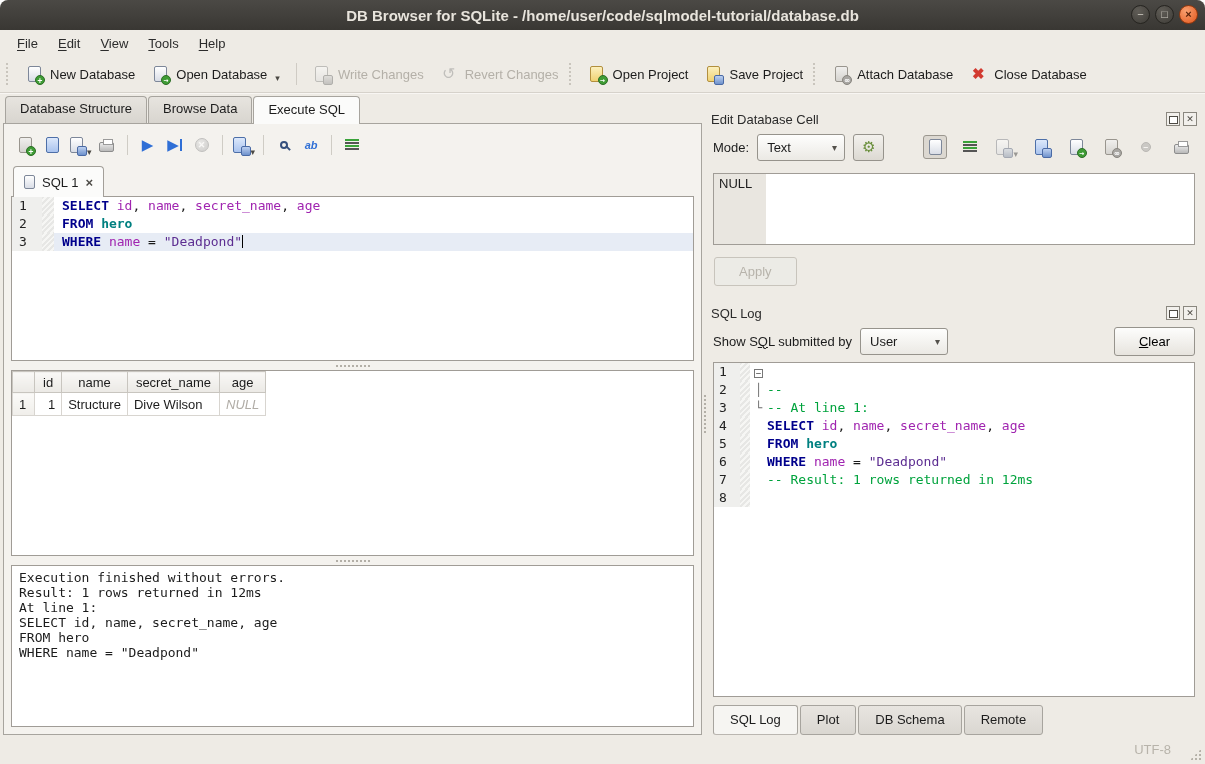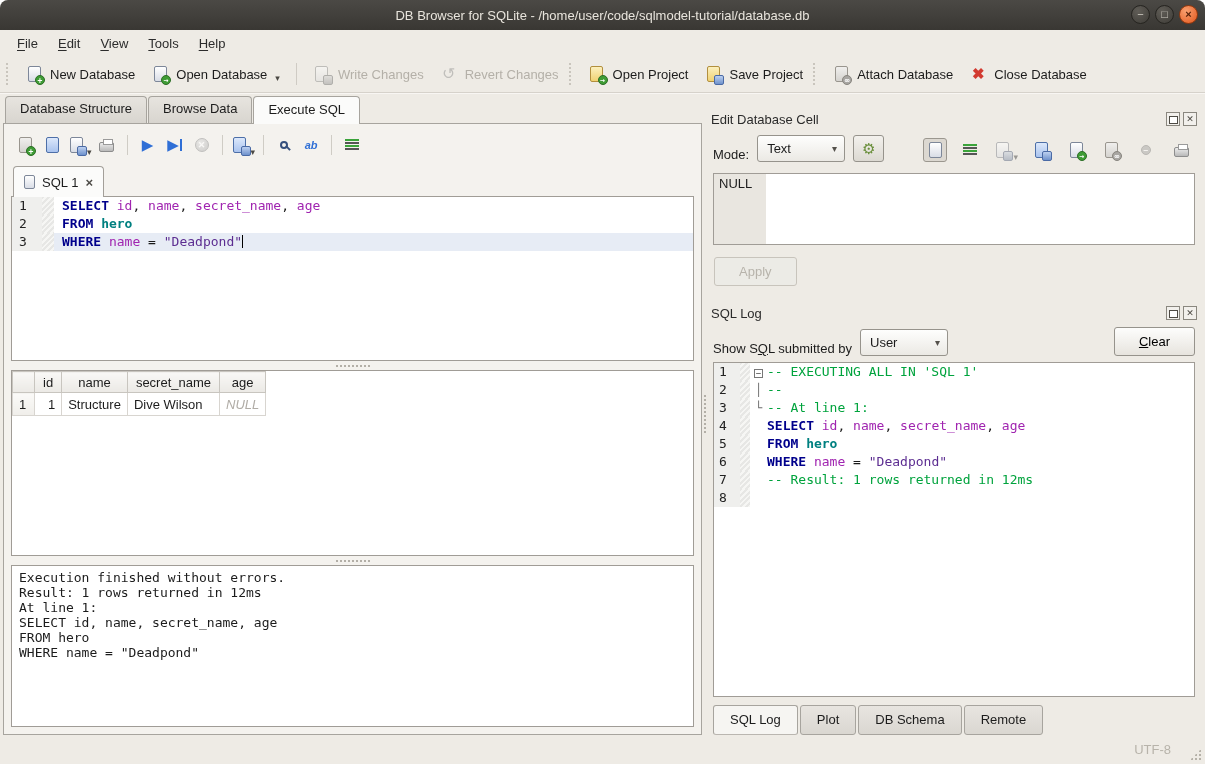--- a/index.html
+++ b/index.html
@@ -2,21 +2,21 @@
 <html style="--c-kw: #00008c; --c-id: #a024b0; --c-tbl: #008080; --c-str: #5c2d91; --c-com: #00a33d; --c-titlebar: #3e3c38; --c-close_button: #e2571c; --c-accent_blue: #2f6fd6;"><head>
 <meta charset="utf-8">
 <style>
   html,body{margin:0;padding:0;background:#fff;}
   *{box-sizing:border-box;}
   .window{width:1205px;height:764px;display:flex;flex-direction:column;overflow:hidden;
     background:#eeebe5;font-family:"Liberation Sans",sans-serif;font-size:13px;color:#1c1c1c;
     border-radius:8px 8px 0 0;}
   
   .titlebar{height:30px;flex:none;background:linear-gradient(#4b4945,#393733);display:flex;align-items:center;position:relative;}
-  .title{flex:1;text-align:center;color:#e8e4dc;font-weight:normal;font-size:13px;}
+  .title{flex:1;text-align:center;color:#e8e4dc;font-weight:bold;font-size:15px;}
   .winbtns{position:absolute;right:7px;top:5px;display:flex;gap:5px;}
   .wbtn{width:19px;height:19px;border-radius:50%;background:radial-gradient(circle at 35% 30%,#605d57,#3e3c37);
     border:1px solid #262420;color:#cfcbc2;font-size:11px;line-height:16px;text-align:center;cursor:default;}
   .wbtn.close{background:radial-gradient(circle at 35% 30%,#f9a070,#e2571c);border-color:#93380e;color:#57220a;font-weight:bold;}
   
   .menubar{height:26px;flex:none;display:flex;align-items:center;padding-left:8px;gap:2px;}
   .menu-item{padding:3px 9px;border-radius:2px;color:#2c2c2c;}
   .menu-item u{text-underline-offset:2px;}
   
   .toolbar{height:37px;flex:none;display:flex;align-items:center;padding:0 4px;border-bottom:1px solid #d6d2cb;box-shadow:0 1px 0 #f8f6f3;}
@@ -101,21 +101,21 @@
   .results td.null{color:#b0aca6;font-style:italic;}
   
   .exec-log{flex:1;border:1px solid #a09c96;background:#fff;font-family:"DejaVu Sans Mono",monospace;font-size:13px;
     line-height:15px;padding:4px 7px;white-space:pre-wrap;overflow:hidden;}
   
   .right{flex:1;display:flex;flex-direction:column;min-width:0;padding:4px 8px 0 3px;}
   .dock-head{display:flex;align-items:center;height:22px;flex:none;margin-top:11px;}
   .dock-title{flex:1;color:#2b2b2b;}
   .dock-btn{width:14px;height:14px;border:1px solid #8a877f;background:#f2f0ec;margin-left:3px;font-size:9px;line-height:12px;text-align:center;color:#4e4b45;position:relative;}
   .dock-btn.float::before{content:"";position:absolute;left:2px;top:3px;width:7px;height:6px;border:1px solid #4e4b45;background:#fff;}
-  .mode-row,.filter-row{display:flex;align-items:flex-end;gap:8px;height:38px;flex:none;padding:2px 2px 6px 2px;}
+  .mode-row,.filter-row{display:flex;align-items:center;gap:8px;height:38px;flex:none;padding:2px 2px 6px 2px;}
   .select{display:inline-flex;align-items:center;justify-content:space-between;gap:20px;border:1px solid #96938c;
     background:linear-gradient(#fefefd,#ebe9e4);border-radius:3px;height:27px;padding:0 7px 0 9px;min-width:88px;}
   .sel-caret{color:#55524c;font-size:10px;}
   .gear-btn{width:31px;height:27px;border:1px solid #96938c;border-radius:3px;background:linear-gradient(#f3f1ed,#dcd9d2);
     display:inline-flex;align-items:center;justify-content:center;}
   .mode-icons{flex:1;display:flex;align-items:center;justify-content:flex-end;gap:11px;margin-left:18px;padding-right:2px;}
   .cell-edit{height:72px;flex:none;border:1px solid #a09c96;background:#fff;display:flex;margin:5px 2px 0 2px;overflow:hidden;}
   .cell-margin{width:52px;flex:none;background:#e9e6e0;padding:2px 0 0 5px;}
   .cell-info{display:flex;align-items:flex-start;padding:12px 2px 8px 3px;flex:none;}
   .info-texts{flex:1;display:flex;flex-direction:column;gap:7px;}
@@ -446,21 +446,20 @@
           <span class="sel-caret">▾</span>
         </div>
         <span style="flex:1"></span>
         <button class="btn" id="clear-btn"><u>C</u>lear</button>
       </div>
       <div class="sql-log" id="sql-log">
           <div class="log-line">
             <span class="log-gutter">1</span>
             <span class="log-hatch"></span>
             <span class="log-fold"><span class="foldbox">−</span></span>
-            <span class="log-code"><span class="tk-com">-- EXECUTING ALL IN 'SQL 1'</span></span>
           </div>
           <div class="log-line">
             <span class="log-gutter">2</span>
             <span class="log-hatch"></span>
             <span class="log-fold">│</span>
             <span class="log-code"><span class="tk-com">--</span></span>
           </div>
           <div class="log-line">
             <span class="log-gutter">3</span>
             <span class="log-hatch"></span>

